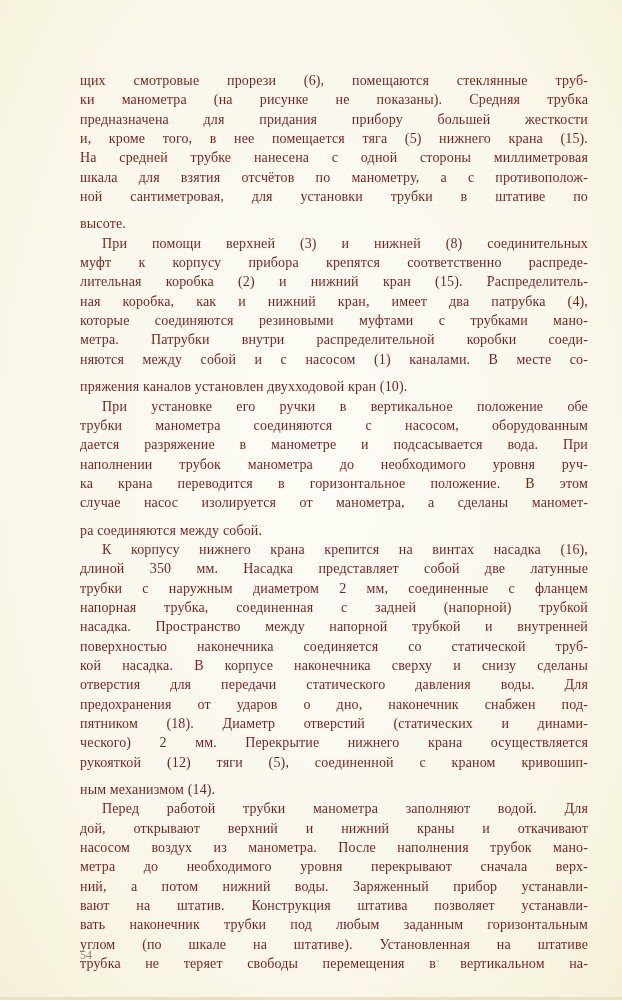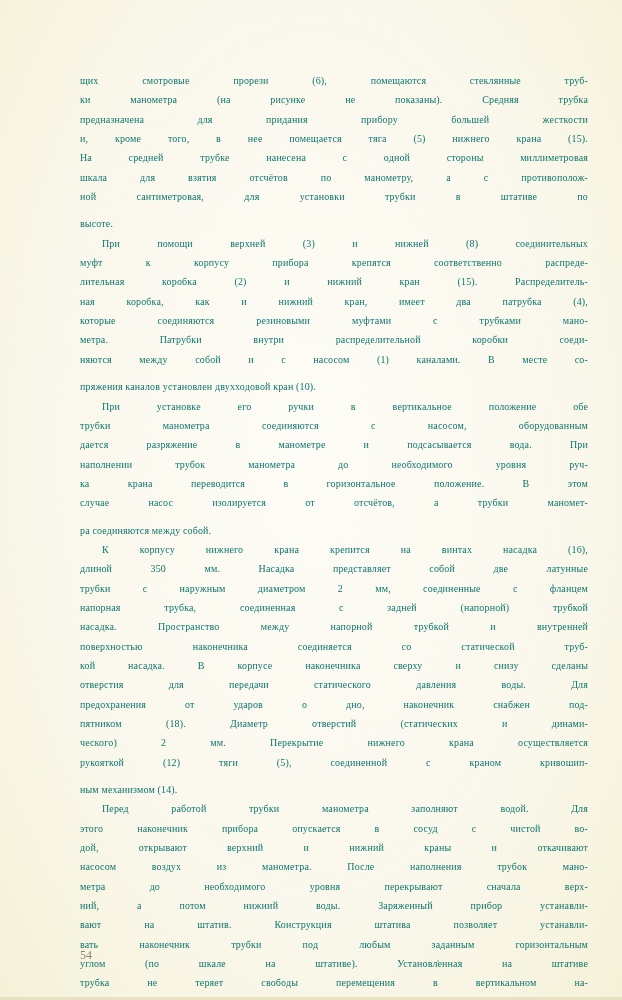--- a/index.html
+++ b/index.html
@@ -4,22 +4,22 @@
 <style>
   html, body { margin: 0; padding: 0; }
   body {
     width: 622px; height: 1000px; overflow: hidden;
     background: radial-gradient(ellipse at 50% 45%, #fdfcf6 0%, #faf8ec 60%, #f5f1d8 100%);
     position: relative;
   }
   .page {
     position: absolute; left: 80px; top: 71px; width: 508px;
     font-family: "Liberation Serif", "DejaVu Serif", serif;
-    font-size: 10px; line-height: 19.35px;
-    color: #0f766e;
+    font-size: 14px; line-height: 19.35px;
+    color: #7f1d1d;
     letter-spacing: 0.15px;
   }
   .line {
     display: block; white-space: nowrap;
     text-align: justify; text-align-last: justify;
     height: 19.35px;
   }
   .line.last { text-align-last: left; margin-top: 8px; }
   .line.indent { padding-left: 22px; }
   .page-number {
@@ -53,37 +53,36 @@
     <span class="line">ная коробка, как и нижний кран, имеет два патрубка (4),</span>
     <span class="line">которые соединяются резиновыми муфтами с трубками мано-</span>
     <span class="line">метра. Патрубки внутри распределительной коробки соеди-</span>
     <span class="line">няются между собой и с насосом (1) каналами. В месте со-</span>
     <span class="line last">пряжения каналов установлен двухходовой кран (10).</span>
     <span class="line indent">При установке его ручки в вертикальное положение обе</span>
     <span class="line">трубки манометра соединяются с насосом, оборудованным</span>
     <span class="line">дается разряжение в манометре и подсасывается вода. При</span>
     <span class="line">наполнении трубок манометра до необходимого уровня руч-</span>
     <span class="line">ка крана переводится в горизонтальное положение. В этом</span>
-    <span class="line">случае насос изолируется от отсчётов, а трубки маномет-</span>
+    <span class="line">случае насос изолируется от манометра, а сделаны маномет-</span>
     <span class="line last">ра соединяются между собой.</span>
     <span class="line indent">К корпусу нижнего крана крепится на винтах насадка (16),</span>
     <span class="line">длиной 350 мм. Насадка представляет собой две латунные</span>
     <span class="line">трубки с наружным диаметром 2 мм, соединенные с фланцем</span>
     <span class="line">напорная трубка, соединенная с задней (напорной) трубкой</span>
     <span class="line">насадка. Пространство между напорной трубкой и внутренней</span>
     <span class="line">поверхностью наконечника соединяется со статической труб-</span>
     <span class="line">кой насадка. В корпусе наконечника сверху и снизу сделаны</span>
     <span class="line">отверстия для передачи статического давления воды. Для</span>
     <span class="line">предохранения от ударов о дно, наконечник снабжен под-</span>
     <span class="line">пятником (18). Диаметр отверстий (статических и динами-</span>
     <span class="line">ческого) 2 мм. Перекрытие нижнего крана осуществляется</span>
     <span class="line">рукояткой (12) тяги (5), соединенной с краном кривошип-</span>
     <span class="line last">ным механизмом (14).</span>
     <span class="line indent">Перед работой трубки манометра заполняют водой. Для</span>
-    <span class="line">этого наконечник прибора опускается в сосуд с чистой во-</span>
     <span class="line">дой, открывают верхний и нижний краны и откачивают</span>
     <span class="line">насосом воздух из манометра. После наполнения трубок мано-</span>
     <span class="line">метра до необходимого уровня перекрывают сначала верх-</span>
     <span class="line">ний, а потом нижний воды. Заряженный прибор устанавли-</span>
     <span class="line">вают на штатив. Конструкция штатива позволяет устанавли-</span>
     <span class="line">вать наконечник трубки под любым заданным горизонтальным</span>
     <span class="line">углом (по шкале на штативе). Установленная на штативе</span>
     <span class="line">трубка не теряет свободы перемещения в вертикальном на-</span>
   </div>
 <div class="page-number">54</div>

